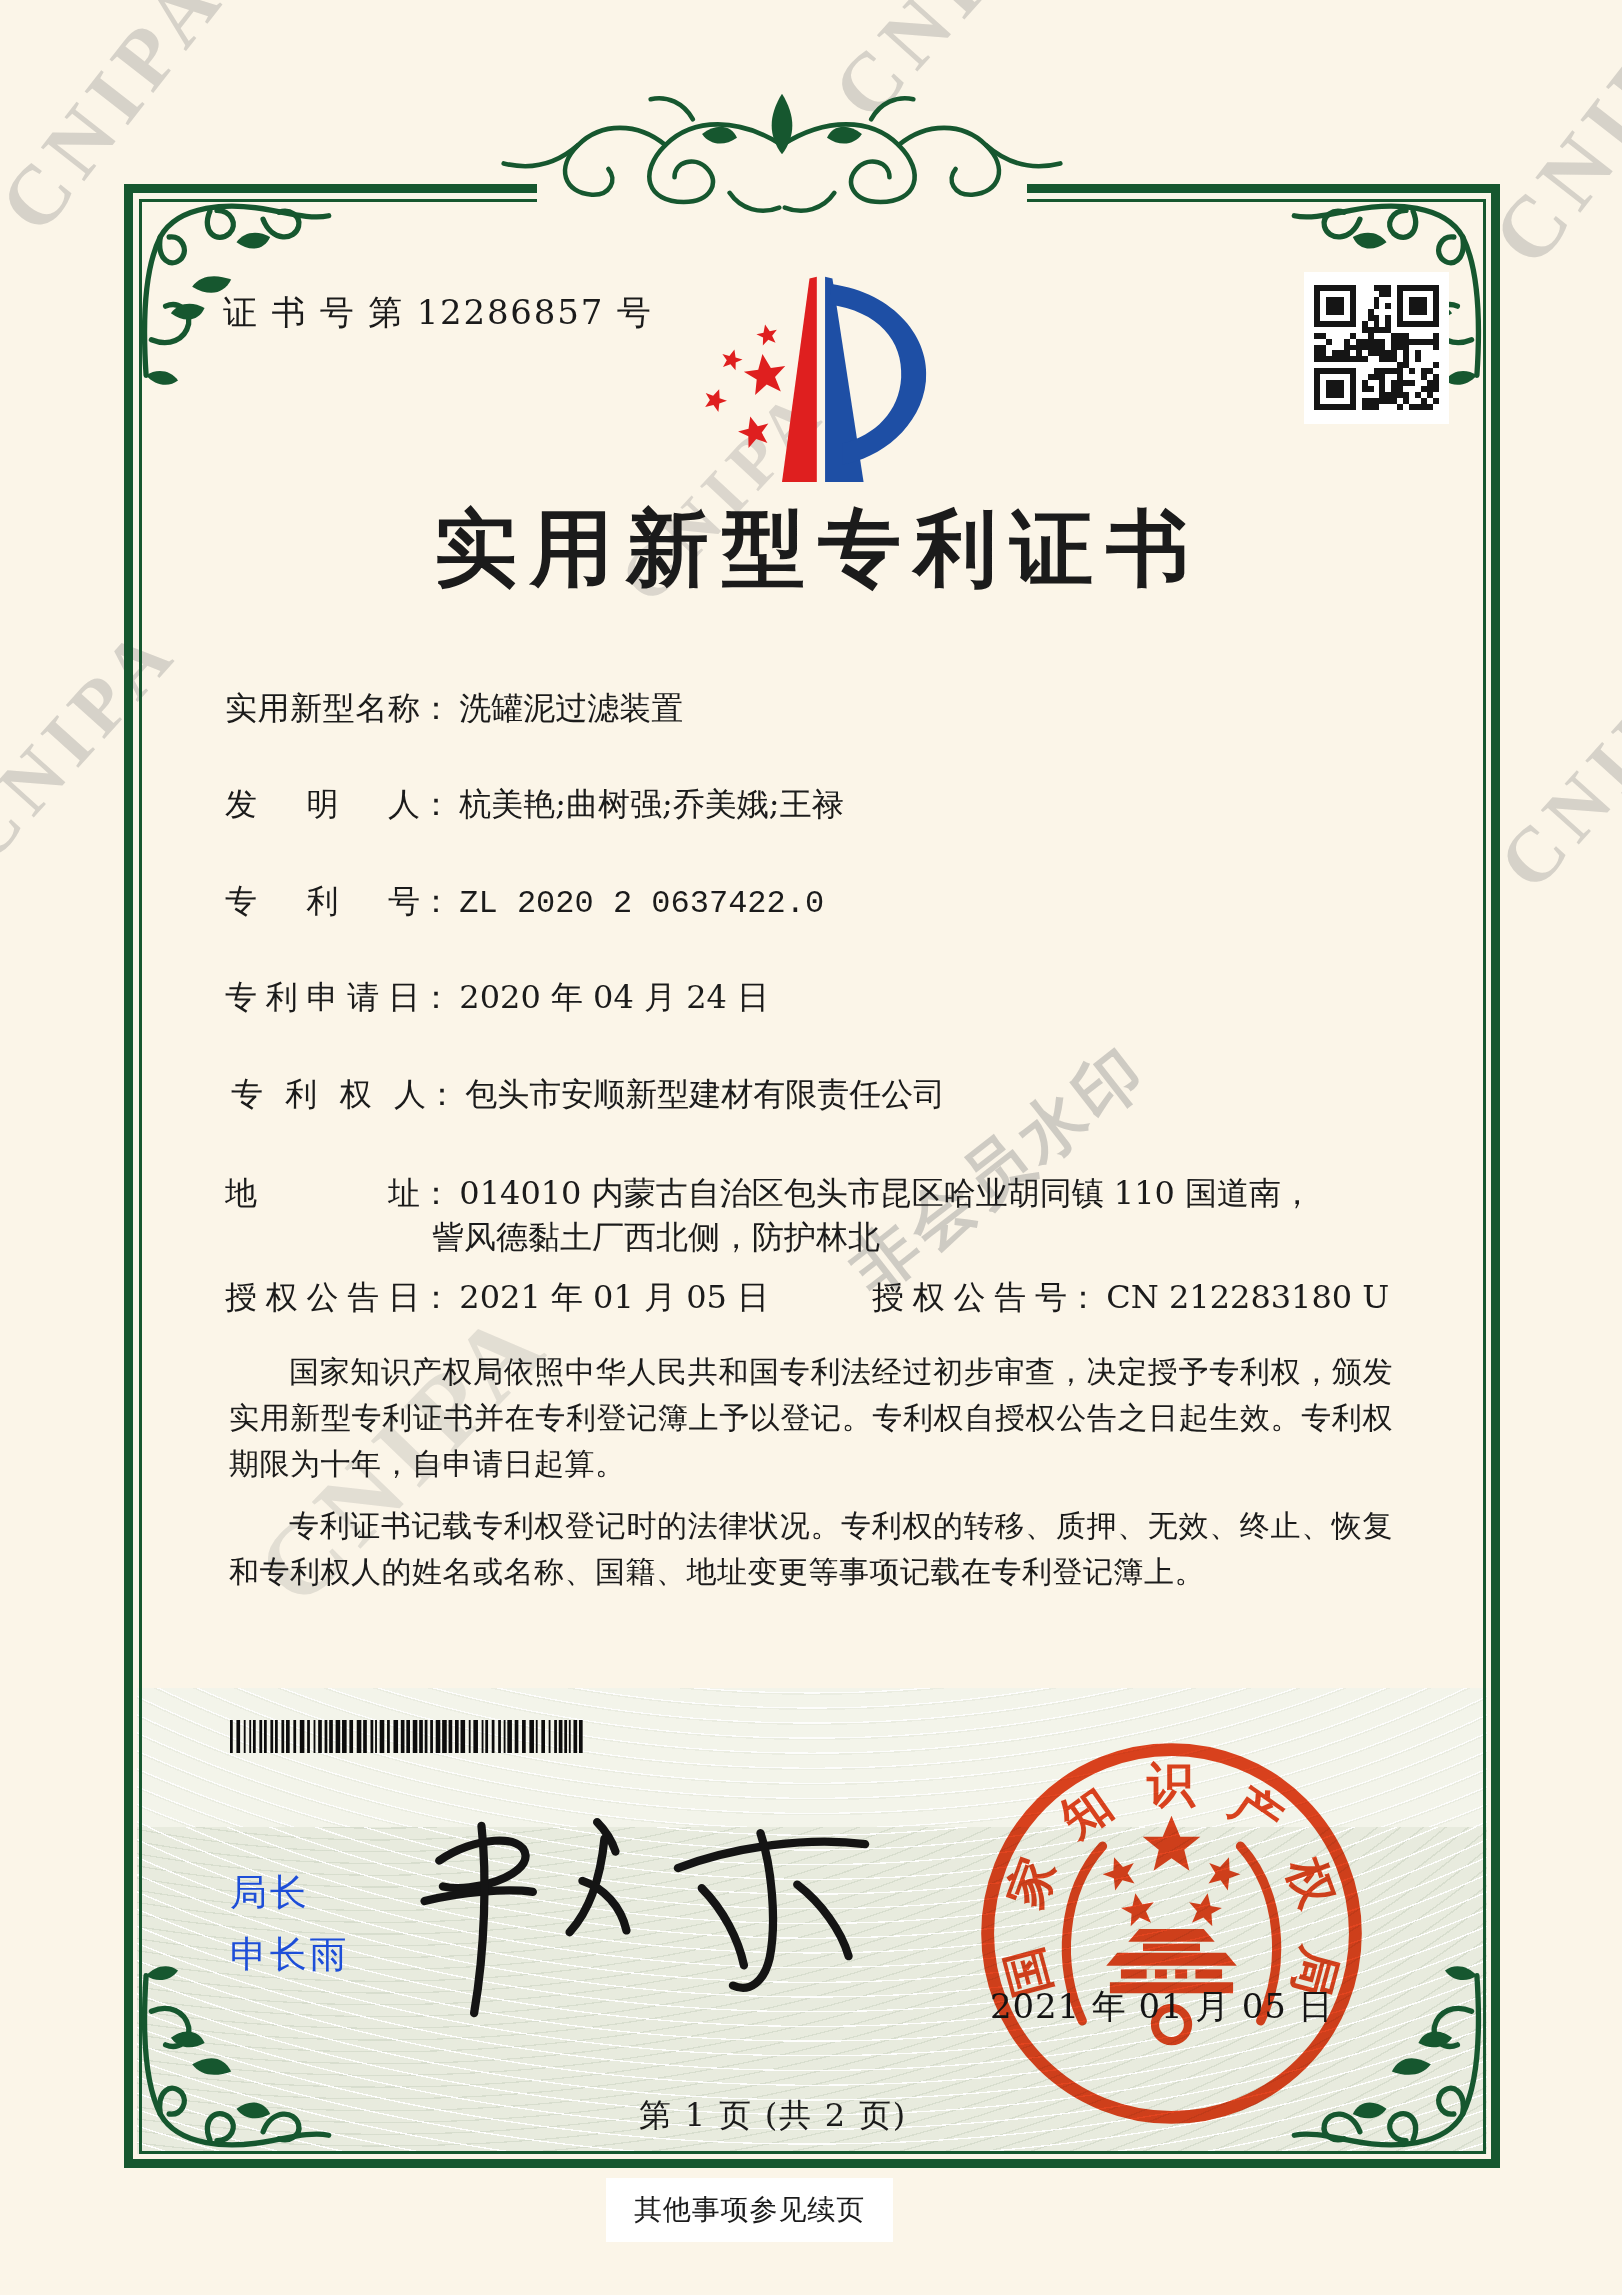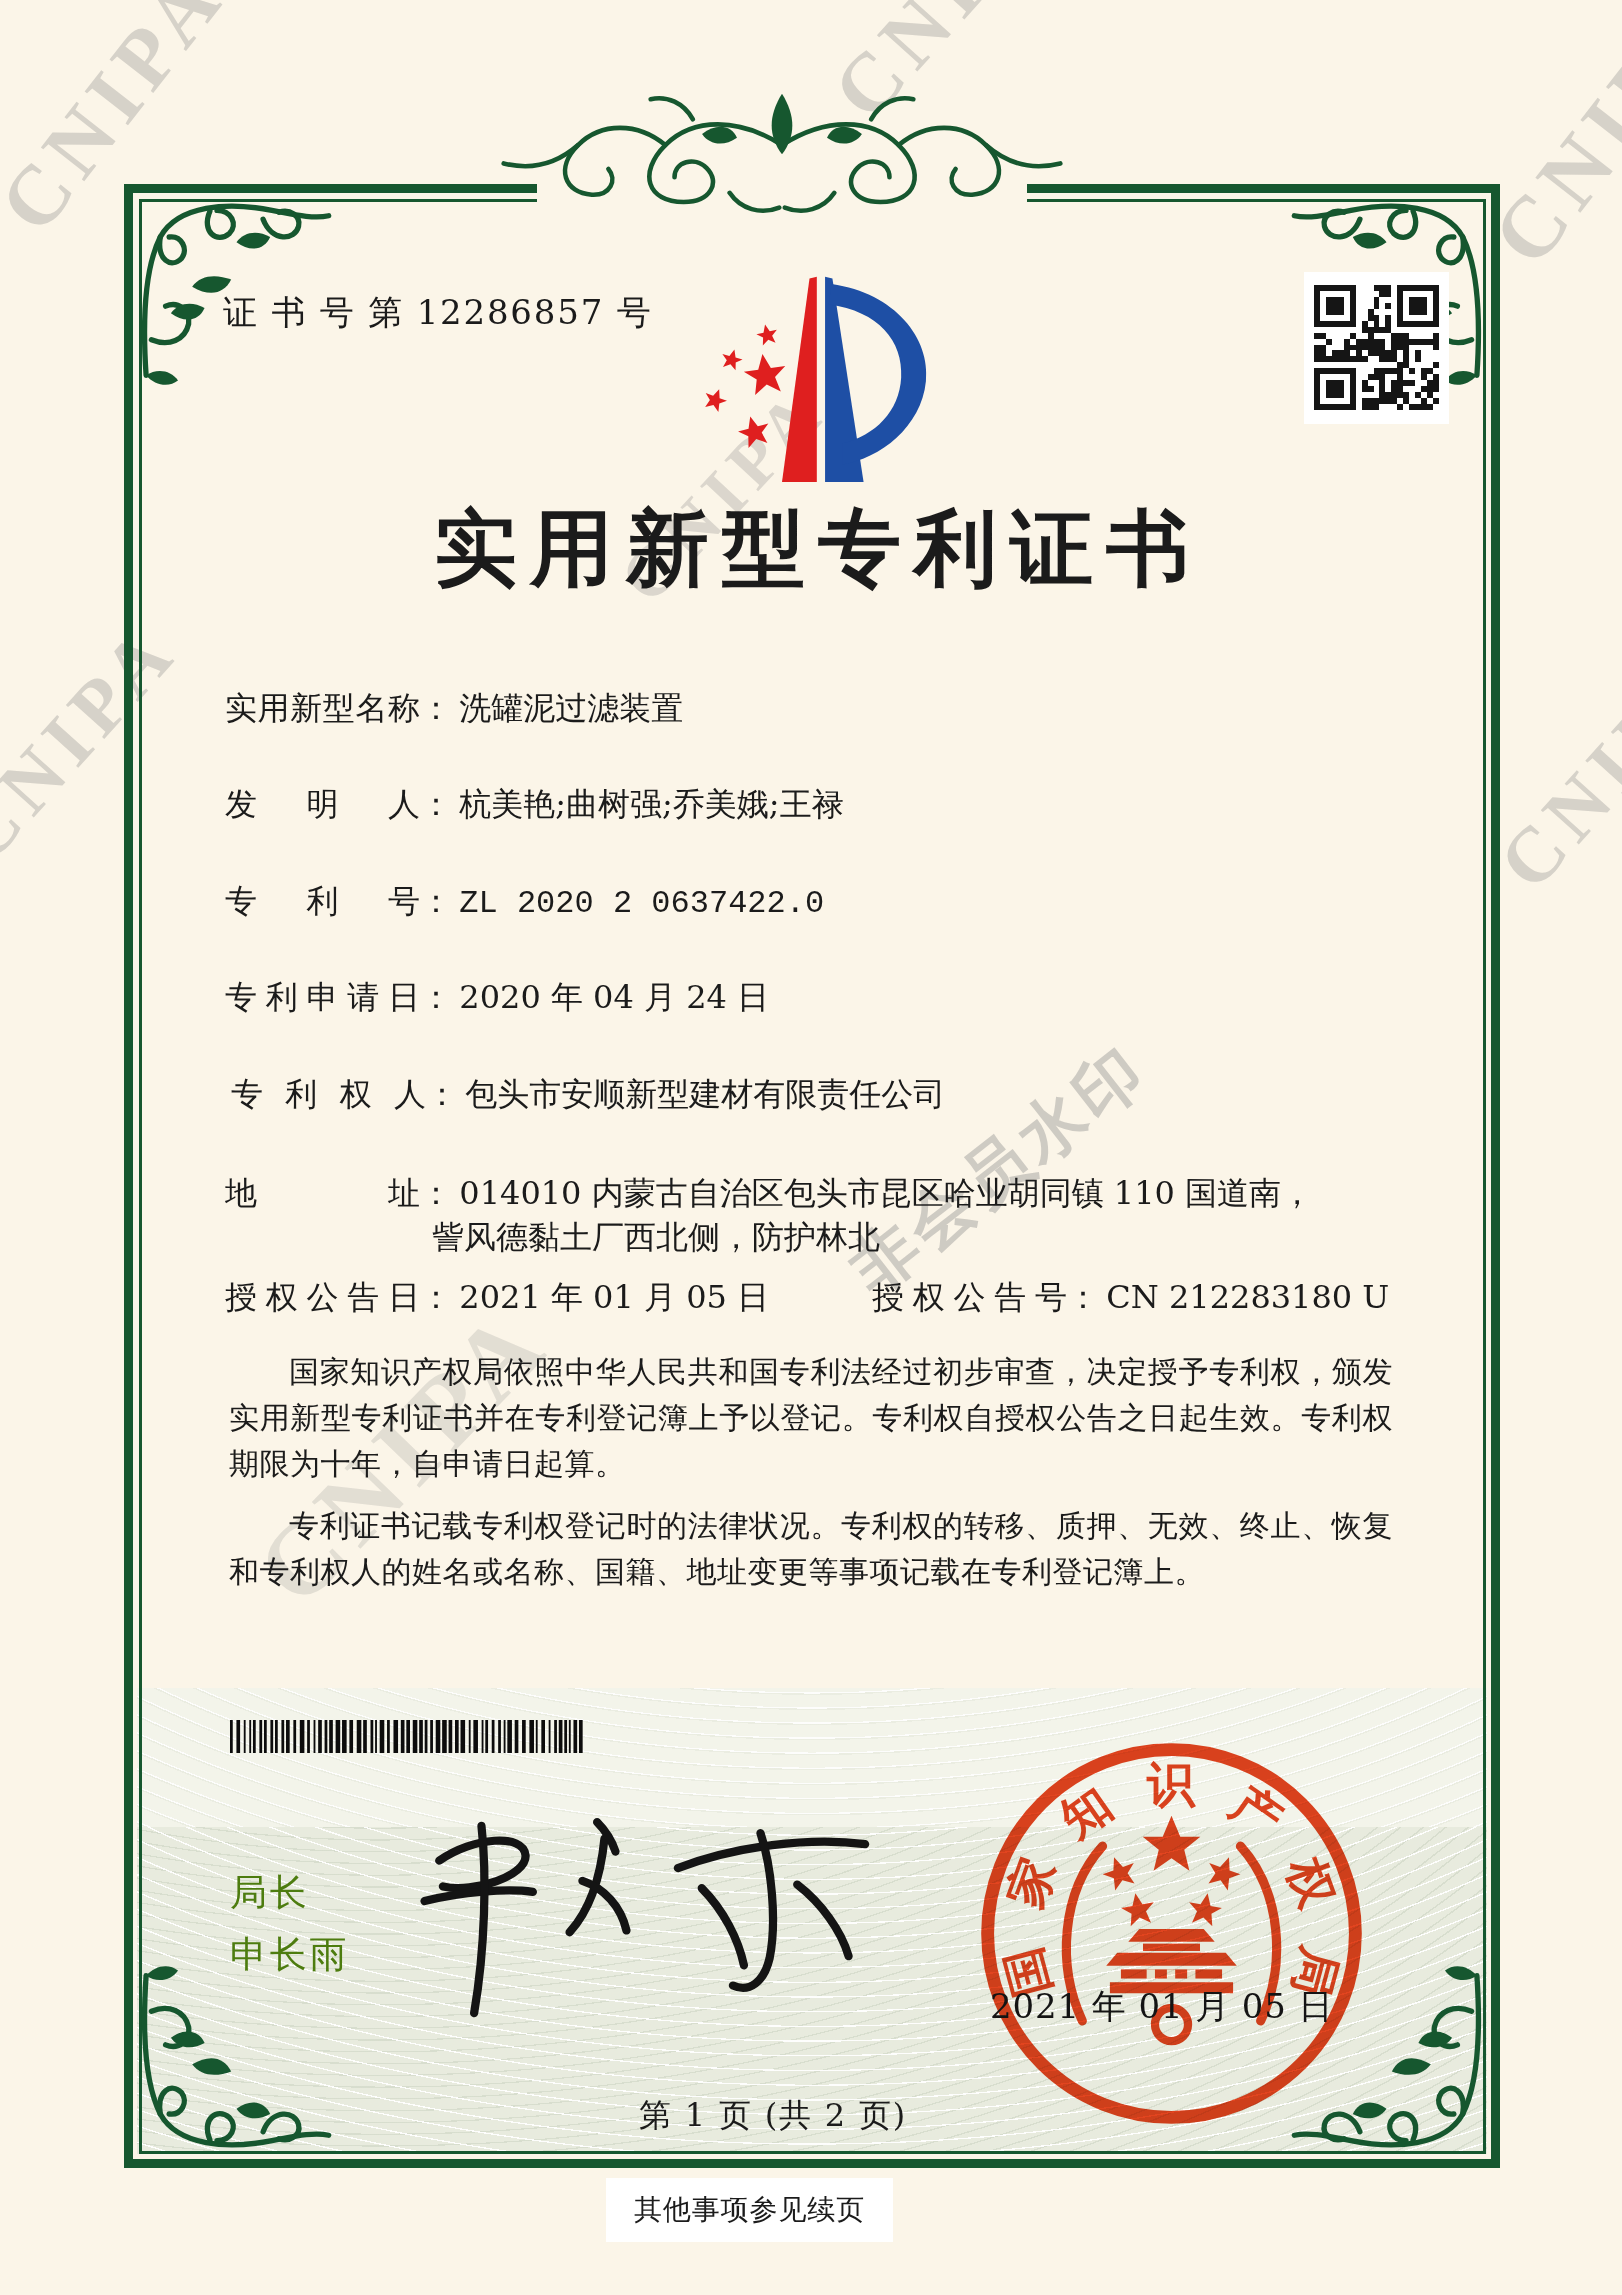--- a/index.html
+++ b/index.html
@@ -53,21 +53,21 @@
   .r5{top:1073px;margin-left:6px;} .r6{top:1172px;} .r7{top:1276px;width:1221px;}
   .addr2{position:absolute;left:432px;top:1216px;font-size:32px;z-index:10;white-space:nowrap;}
   .pair2{position:absolute;left:647px;top:0;}
   
   .paras{position:absolute;left:213px;top:1333px;width:1196px;font-size:30px;line-height:46px;
     text-align:justify;letter-spacing:0.5px;z-index:10;}
   .paras p{margin:16px;text-indent:2em;}
   
   .barcode{position:absolute;left:230px;top:1720px;width:360px;height:33px;z-index:10;}
   .role,.dname{position:absolute;left:230px;z-index:10;font-family:"DejaVu Sans","Liberation Sans",sans-serif;
-    font-size:37px;letter-spacing:2.8px;color:#4d7c0f;}
+    font-size:37px;letter-spacing:2.8px;color:#1d4ed8;}
   .role{top:1868px;} .dname{top:1930px;}
   .sig{position:absolute;left:386px;top:1811px;width:514px;height:216px;z-index:10;}
   .seal{position:absolute;left:972px;top:1734px;width:399px;height:399px;z-index:11;
     mix-blend-mode:multiply;opacity:.95;}
   .sealch{position:absolute;left:50%;top:50%;width:51px;height:51px;margin:-26px 0 0 -26px;
     font-size:48px;line-height:51px;text-align:center;color:#e23a12;font-weight:700;
     transform-origin:center;font-family:"DejaVu Serif","Liberation Serif",serif;}
   .sealdate{position:absolute;left:990px;top:1984px;font-size:34px;letter-spacing:0.9px;z-index:13;color:#141414;white-space:nowrap;}
   .pageinfo{position:absolute;left:0;top:2094px;width:1546px;text-align:center;font-size:32px;letter-spacing:1.8px;z-index:10;}
   .notebox{position:absolute;left:606px;top:2178px;width:287px;height:64px;background:#ffffff;

